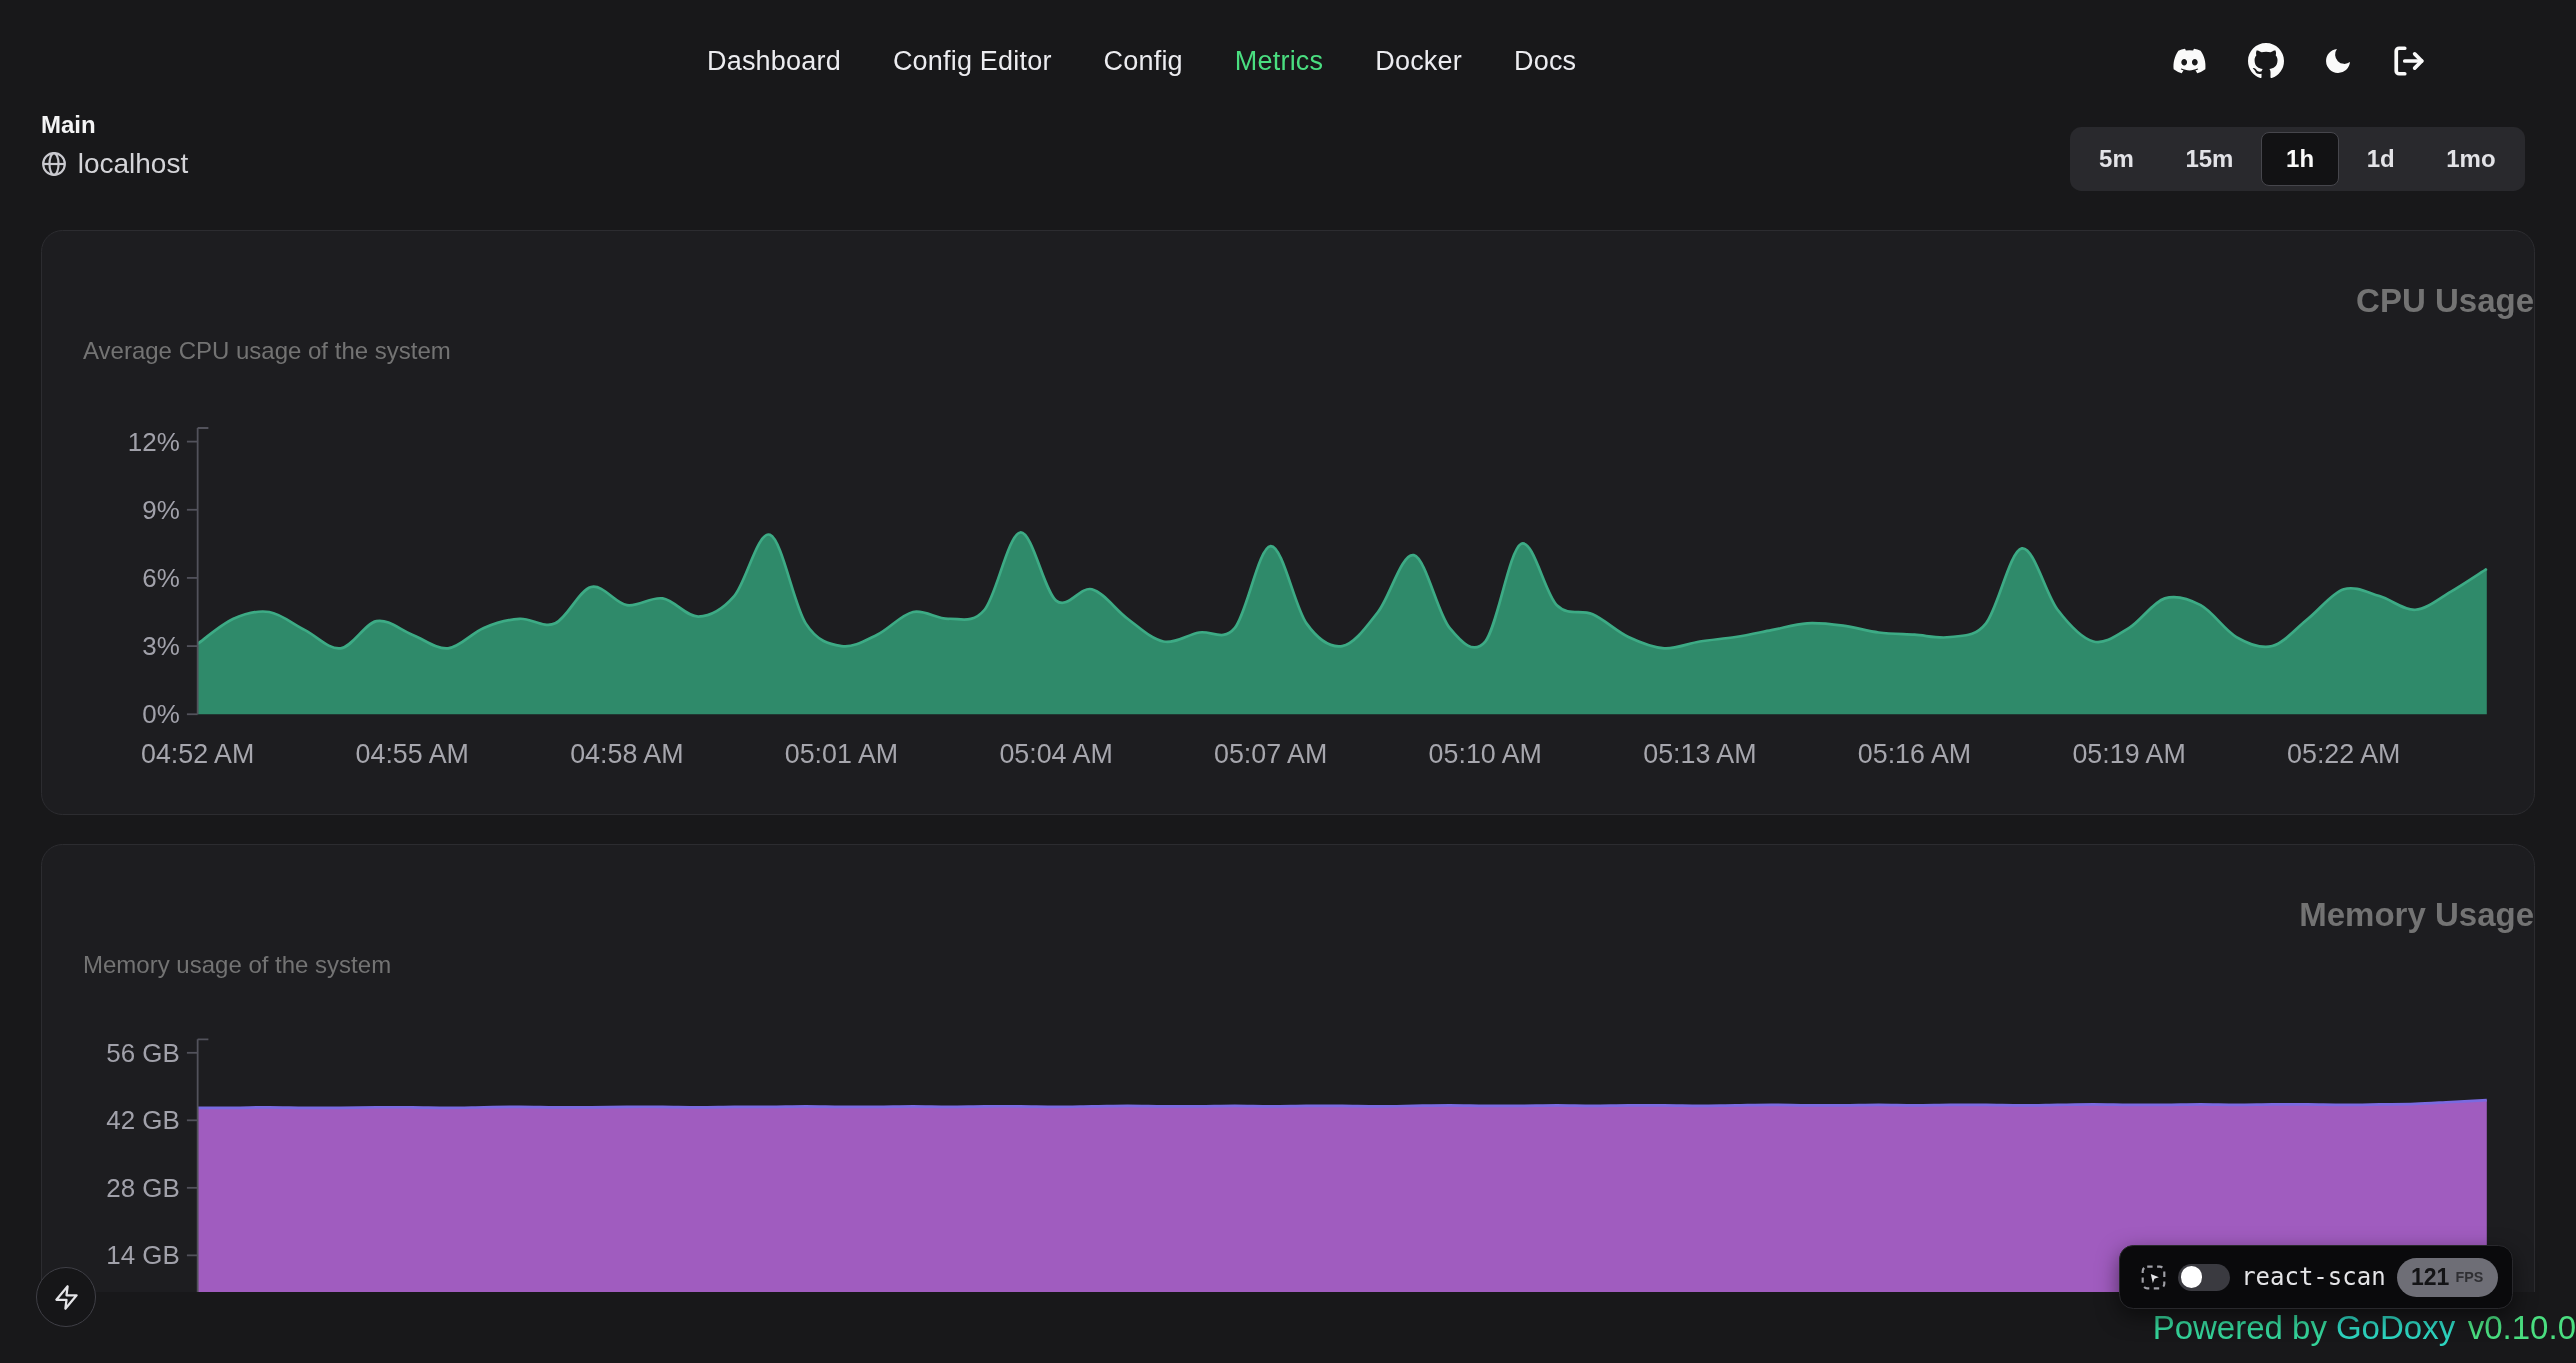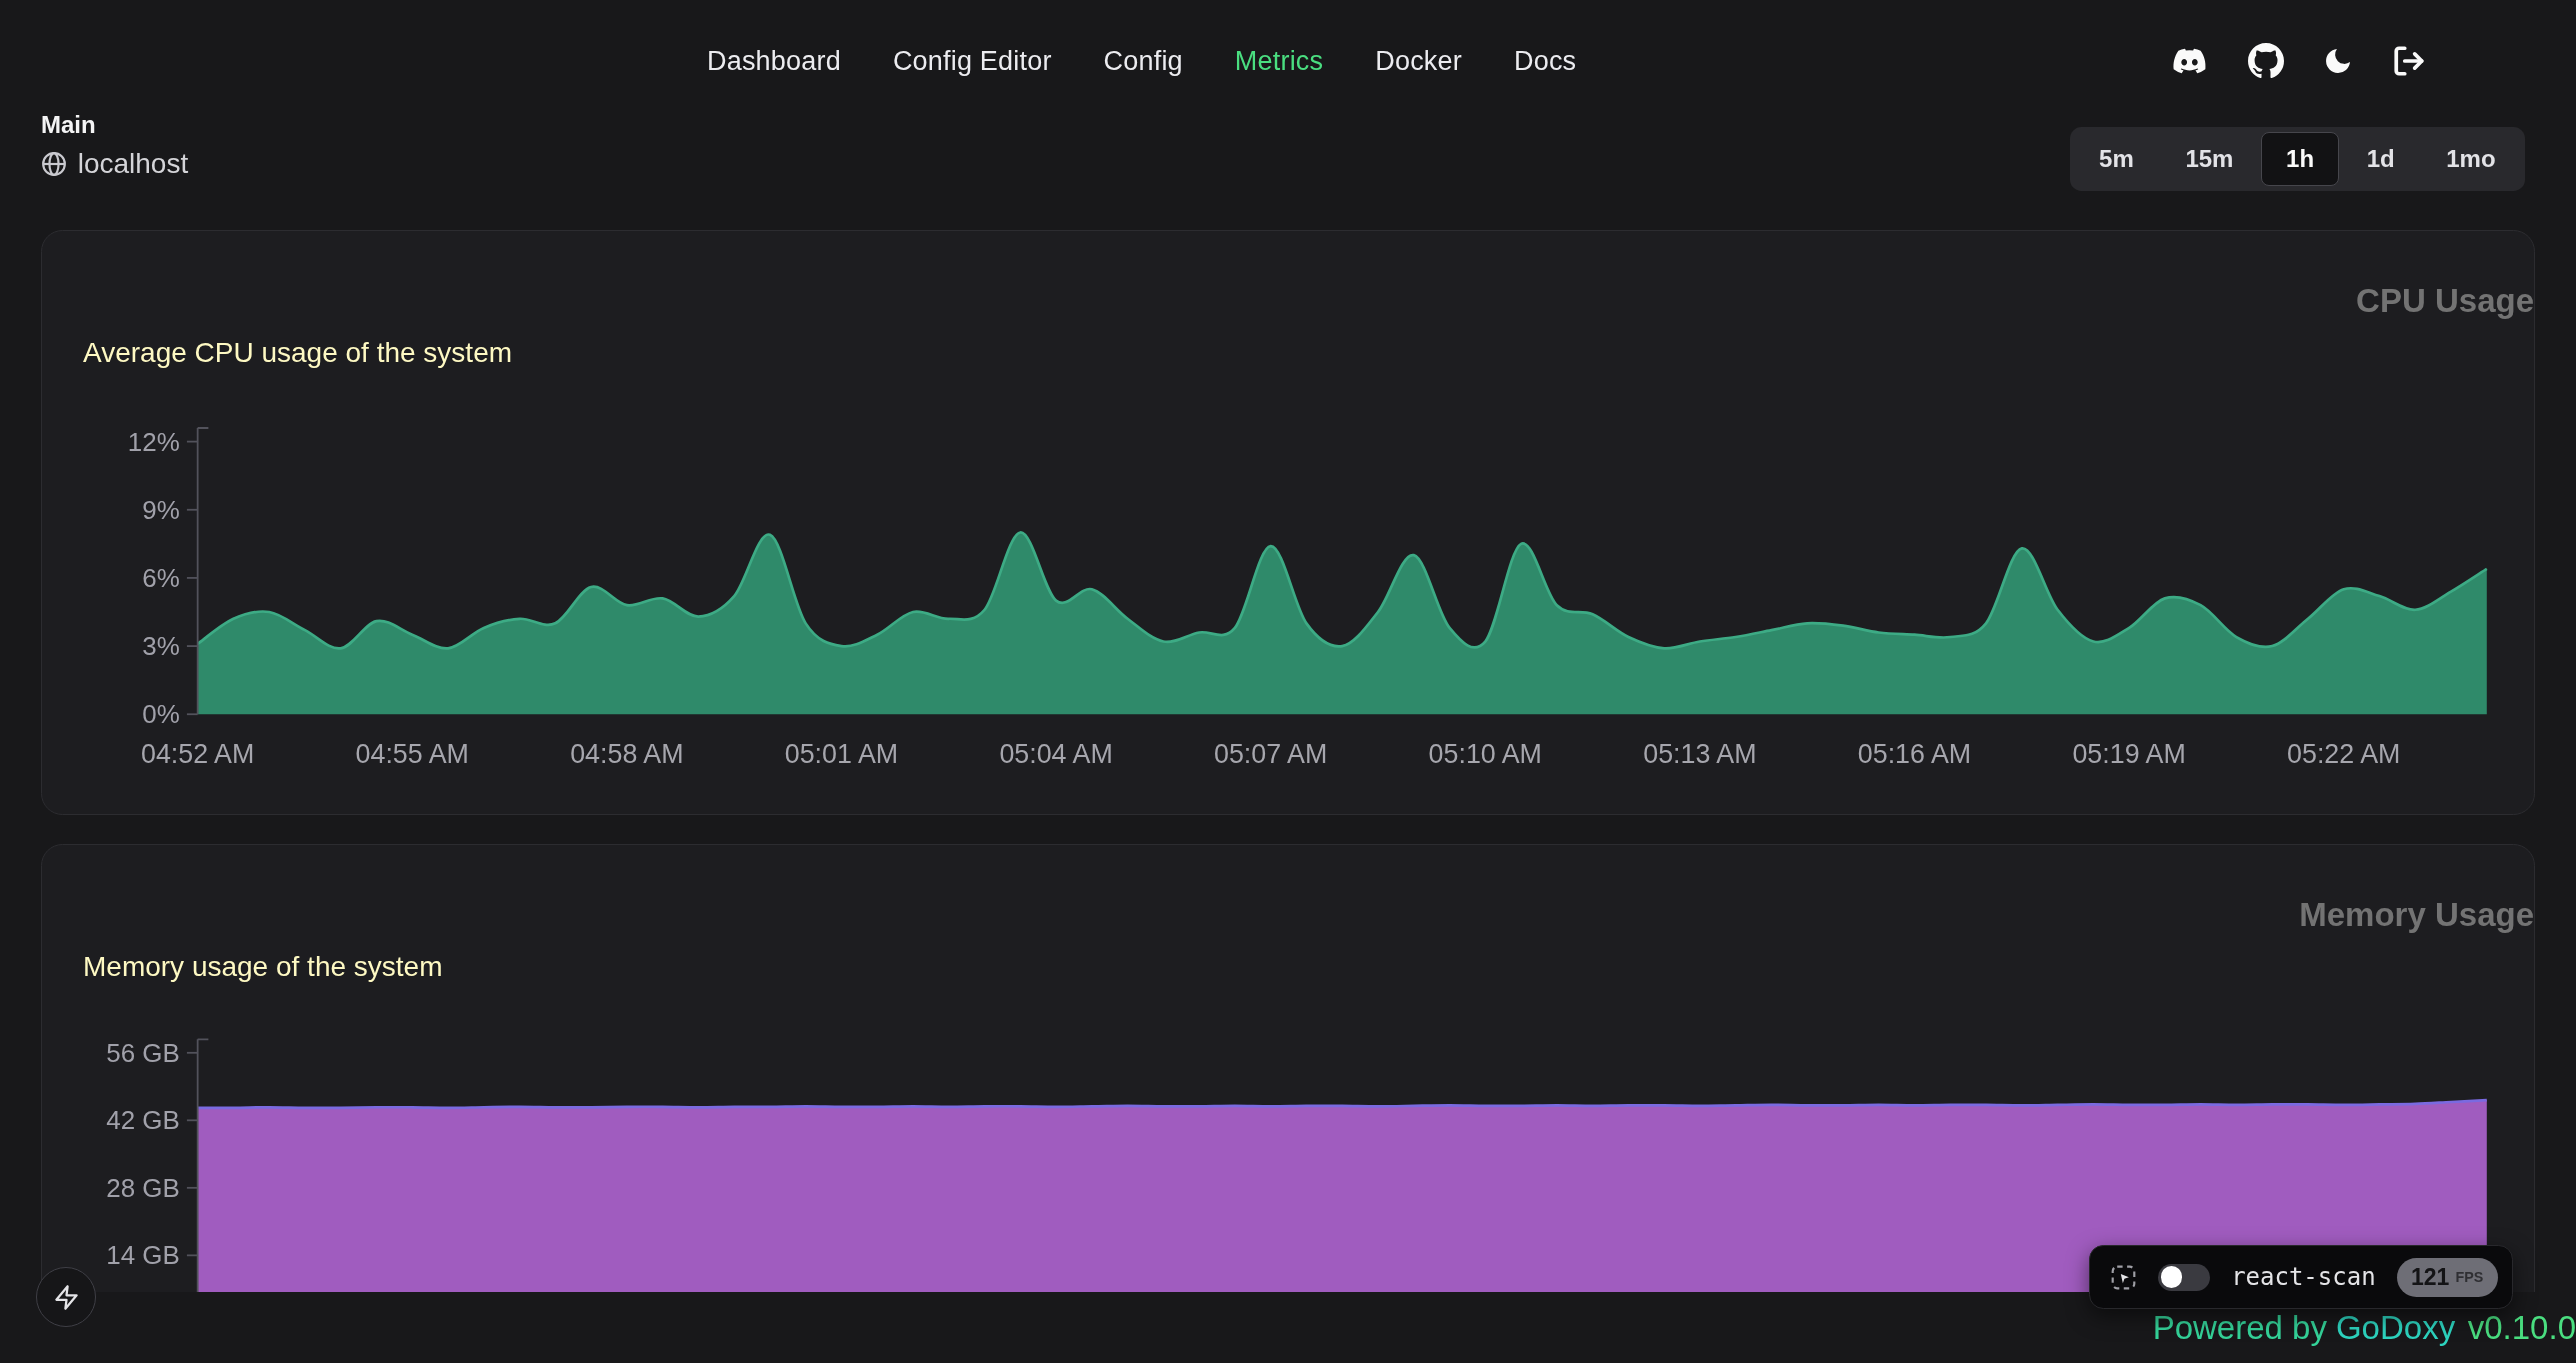--- a/index.html
+++ b/index.html
@@ -50,42 +50,42 @@
 
   
   .card{
     position:absolute;left:41px;width:2494px;box-sizing:border-box;
     background:#1d1d20;border:1.8px solid #2c2c30;border-radius:21.5px;
     z-index:1;
   }
   .card-cpu{top:230px;height:585px;}
   .card-mem{top:844px;height:555px;}
   .card h2{margin:0;padding:52px 0 0 41px;font-size:33px;font-weight:600;color:#737373;line-height:1.1;text-align:right;}
-  .card p.subtitle{margin:0;padding:18px 0 0 41px;font-size:28px;color:#fef9c3;}
+  .card p.subtitle{margin:0;padding:18px 0 0 41px;font-size:24px;color:#737373;}
   .chart-svg{position:absolute;left:0;top:179px;width:2494px;height:358px;overflow:visible;}
 
   
   footer{
     position:absolute;left:0;right:0;top:1292px;height:72px;background:#18181a;z-index:5;
     display:flex;align-items:center;justify-content:flex-end;font-size:33px;gap:9px;
   }
   footer a{text-decoration:none;cursor:pointer;}
 
   
   .lightning{
     position:absolute;left:36px;top:1267px;width:60px;height:60px;border-radius:50%;
     background:#161618;border:1.8px solid #3f3f46;z-index:6;cursor:pointer;
     display:flex;align-items:center;justify-content:center;color:#e4e4e7;padding:0;
   }
 
   
   .react-scan{
     position:absolute;right:63px;top:1245px;height:64px;z-index:10;box-sizing:border-box;
     background:#0a0a0c;border:0.9px solid #28282c;border-radius:14.3px;
-    display:flex;align-items:center;gap:21px;padding:0 14.3px 0 19.7px;
+    display:flex;align-items:center;gap:11px;padding:0 14.3px 0 19.7px;
     box-shadow:0 7.2px 21.5px rgba(0,0,0,.5);
   }
   .rs-toggle{
     width:52px;height:27px;border-radius:13.4px;background:#3a3a40;border:none;cursor:pointer;
     position:relative;padding:0;
   }
   .rs-toggle .knob{
     position:absolute;left:2.7px;top:2.7px;width:21.5px;height:21.5px;border-radius:50%;background:#ffffff;
   }
   .rs-label{font-family:"DejaVu Sans Mono", monospace;font-size:24px;color:#e4e4e7;}

